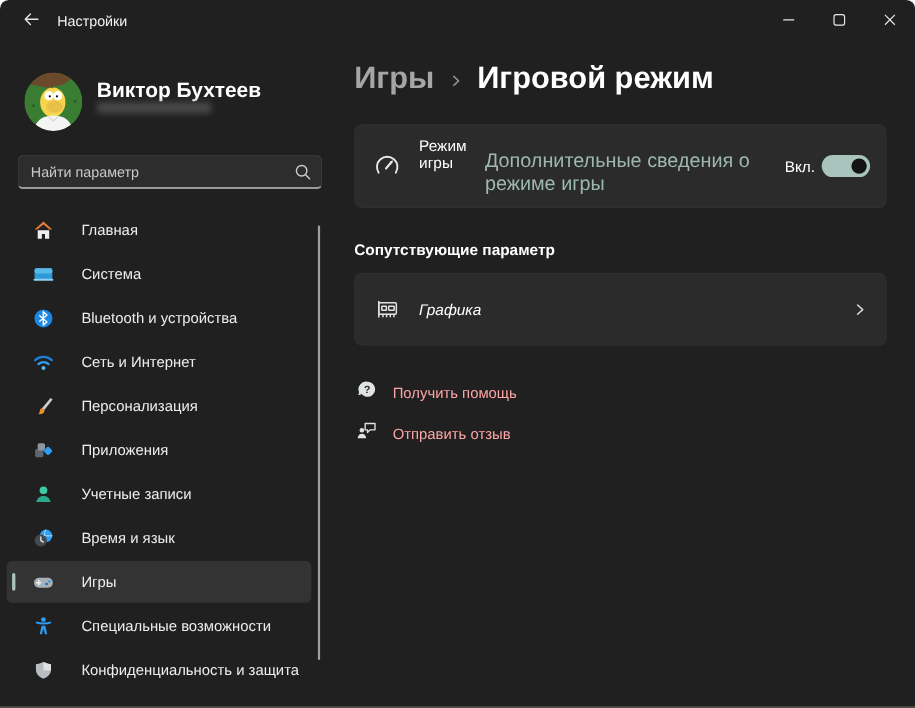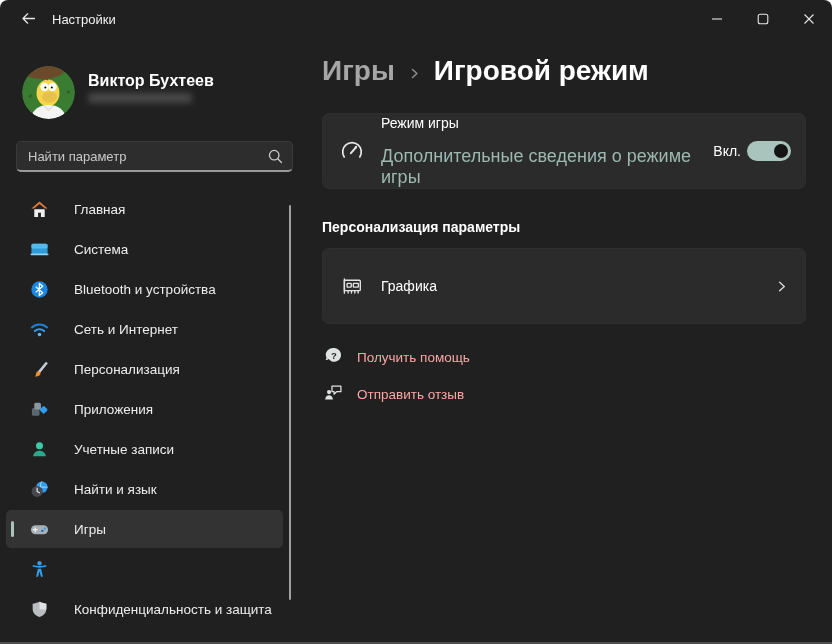--- a/index.html
+++ b/index.html
@@ -26,21 +26,21 @@
   }
   .app-title { position: absolute; left: 52px; top: 0; line-height: 40px; font-size: 13px; color: #f2f2f2; }
   .win-controls { position: absolute; right: 0; top: 0; display: flex; height: 40px; }
   .win-btn { width: 46px; height: 40px; display: flex; align-items: center; justify-content: center; cursor: pointer; }
   
   .sidebar { position: absolute; left: 0; top: 40px; width: 300px; bottom: 0; }
   .avatar {
     position: absolute; left: 22px; top: 26px; width: 53px; height: 53px;
     border-radius: 50%; overflow: hidden;
   }
-  .profile-name { position: absolute; left: 88px; top: 32px; font-size: 16px; font-weight: 700; color: #fff; }
+  .profile-name { position: absolute; left: 88px; top: 32px; font-size: 19px; font-weight: 700; color: #fff; }
   .profile-email {
     position: absolute; left: 88px; top: 53px; width: 104px; height: 10px;
     background: #575757; border-radius: 3px; filter: blur(3px); opacity: .75;
   }
   .search-wrap { position: absolute; left: 16px; top: 101px; width: 277px; height: 31px; }
   .search-input {
     width: 100%; height: 100%;
     background: #2d2d2d; color: #e8e8e8;
     border: 1px solid #3a3a3a; border-bottom: 2px solid #9a9a9a;
     border-radius: 5px; padding: 0 32px 0 11px; font-size: 13px;
@@ -70,23 +70,23 @@
   .breadcrumb { position: absolute; left: 22px; top: 55px; display: flex; align-items: center; font-size: 28px; font-weight: 600; }
   .bc-parent { color: #a6a6a6; cursor: pointer; }
   .bc-sep { margin: 4px 13px 0 13px; display: flex; }
   .bc-current { color: #ffffff; }
   .card {
     position: absolute; left: 22px; right: 26px;
     background: #2b2b2b; border: 1px solid #2f2f2f; border-radius: 7px;
     display: flex; align-items: center;
   }
   .card-gamemode { top: 113px; height: 76px; }
-  .card-graphics { top: 248px; height: 76px; cursor: pointer; }
+  .card-graphics { top: 248px; height: 66px; cursor: pointer; font-style: italic; }
   .card-icon { width: 58px; display: flex; align-items: center; justify-content: center; flex: 0 0 58px; }
-  .gm-text { display: flex; flex-direction: column; }
+  .gm-text { display: flex; }
   .gm-title { font-size: 14px; color: #ffffff; margin-bottom: 3px; }
   .gm-desc { font-size: 12.5px; color: #9b9b9b; }
   .gm-link { font-size: 18px; color: #9cb8b0; margin-top: 12px; cursor: pointer; }
   .toggle-group { margin-left: auto; margin-right: 14px; display: flex; align-items: center; gap: 6px; }
   .toggle-state { font-size: 14px; color: #fff; }
   .toggle {
     width: 44px; height: 20px; border-radius: 10px; background: #a9c4bc;
     position: relative; cursor: pointer;
   }
   .toggle .knob {
@@ -254,21 +254,21 @@
 
       <div class="nav-item">
         <span class="nav-icon">
           <svg width="19" height="19" viewBox="0 0 20 20">
               <circle cx="12.5" cy="7.5" r="6" fill="#2f9df0"></circle>
               <path d="M12.5 1.5c-2 1.8-2 10.2 0 12M6.6 7.5h11.8" stroke="#bfe2f9" stroke-width=".9" fill="none"></path>
               <circle cx="7.5" cy="12" r="5.8" fill="#45494e"></circle>
               <path d="M7.5 8.6V12l2.4 1.5" fill="none" stroke="#e2e5e8" stroke-width="1.3" stroke-linecap="round"></path>
             </svg>
         </span>
-        <span class="nav-label">Найти и язык</span>
+        <span class="nav-label">Время и язык</span>
       </div>
 
       <div class="nav-item selected">
         <span class="nav-icon">
           <svg width="19" height="19" viewBox="0 0 20 20">
               <rect x="1" y="5.5" width="18" height="9.5" rx="4.7" fill="#a7b0b6"></rect>
               <path d="M5.5 8.2v4M3.5 10.2h4" stroke="#eef1f3" stroke-width="1.4" stroke-linecap="round"></path>
               <circle cx="13" cy="11.5" r="1.2" fill="#1565c0"></circle>
               <circle cx="15.6" cy="9" r="1.2" fill="#2f9df0"></circle>
             </svg>
@@ -276,20 +276,21 @@
         <span class="nav-label">Игры</span>
       </div>
 
       <div class="nav-item">
         <span class="nav-icon">
           <svg width="19" height="19" viewBox="0 0 20 20" fill="#2f9df0">
               <circle cx="10" cy="3.4" r="2.3"></circle>
               <path d="M2.6 6.9c2.4.8 4.8 1.2 7.4 1.2s5-.4 7.4-1.2l-.55-1.75c-2.2.7-4.5 1.05-6.85 1.05S5.35 5.85 3.15 5.15zM8.3 9.3 6.4 17.5h2.1L10 11.9l1.5 5.6h2.1L11.7 9.3z"></path>
             </svg>
         </span>
+        <span class="nav-label">Специальные возможности</span>
       </div>
 
       <div class="nav-item">
         <span class="nav-icon">
           <svg width="19" height="19" viewBox="0 0 20 20">
               <path d="M10 1.8c2.6 1.2 5.1 1.9 7.2 2.1v5.2c0 4.6-3.1 7.2-7.2 8.8-4.1-1.6-7.2-4.2-7.2-8.8V3.9c2.1-.2 4.6-.9 7.2-2.1z" fill="#b9bdc1"></path>
               <path d="M10 1.8c2.6 1.2 5.1 1.9 7.2 2.1v5.2c0 .3 0 .6-.05.9H10z" fill="#dfe2e5"></path>
             </svg>
         </span>
         <span class="nav-label">Конфиденциальность и защита</span>
@@ -334,21 +335,21 @@
         <div class="gm-link">Дополнительные сведения о режиме игры</div>
       </div>
       <div class="toggle-group">
         <span class="toggle-state">Вкл.</span>
         <div class="toggle">
           <div class="knob"></div>
         </div>
       </div>
     </div>
 
-    <div class="section-title">Персонализация параметры</div>
+    <div class="section-title">Сопутствующие параметр</div>
 
     <div class="card card-graphics">
       <div class="card-icon">
         <svg width="25" height="25" viewBox="0 0 24 24" fill="none" stroke="#e3e3e3" stroke-width="1.3" stroke-linecap="round" stroke-linejoin="round">
           <path d="M4.2 6h14.3a1 1 0 0 1 1 1v8a1 1 0 0 1-1 1H4.2z"></path>
           <path d="M4.2 4.8v13.6"></path>
           <rect x="6.8" y="9" width="4" height="3.6" rx=".5"></rect>
           <rect x="12.8" y="9" width="4.8" height="3.6" rx=".5"></rect>
           <path d="M7.8 16v2.2M11 16v2.2M14.2 16v2.2M17.4 16v2.2"></path>
         </svg>

